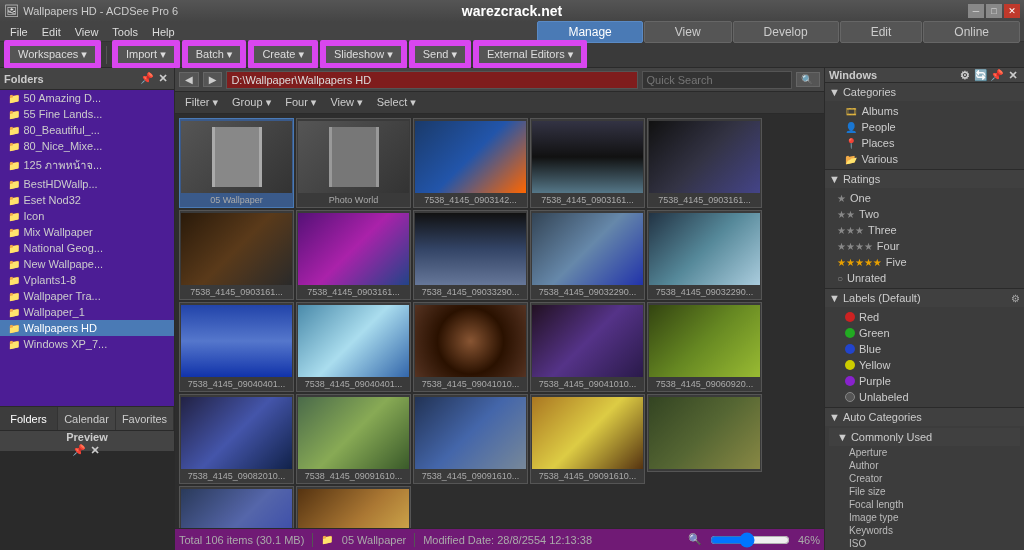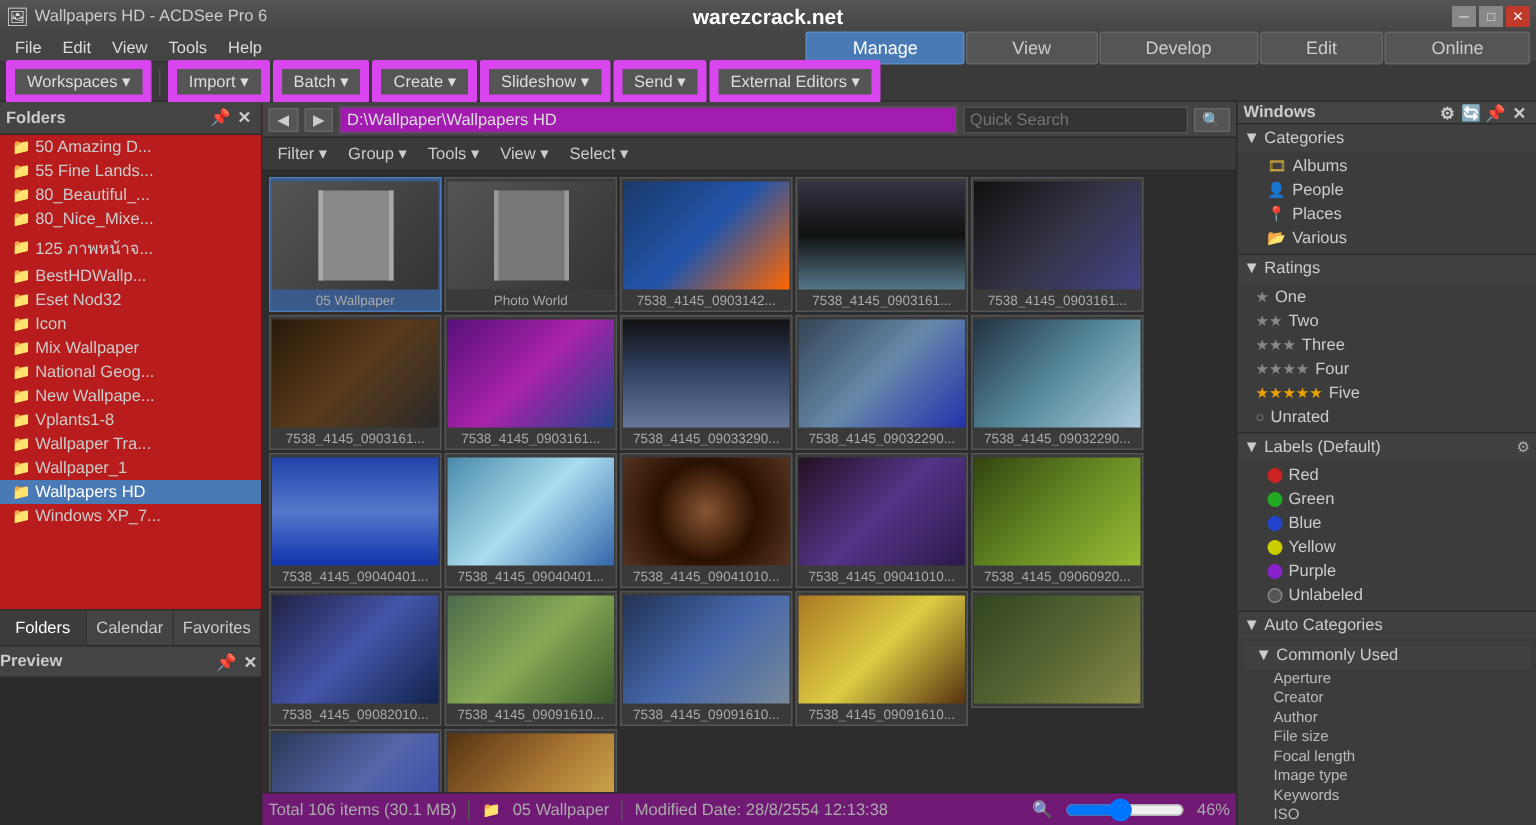--- a/index.html
+++ b/index.html
@@ -22,44 +22,44 @@
     
     #toolbar { height: 26px; background: #3a3a3a; display: flex; align-items: center; padding: 0 4px; gap: 2px; border-bottom: 1px solid #2a2a2a; }
     .toolbar-separator { width: 1px; height: 18px; background: #555; margin: 0 3px; }
     .toolbar-btn { padding: 2px 8px; background: #555; border: 6px solid #d946ef; color: #ddd; cursor: pointer; font-size: 11px; display: flex; align-items: center; gap: 2px; border-radius: 2px; }
     .toolbar-spacer { flex: 1; }
 
     
     #main { display: flex; height: calc(550px - 22px - 20px - 26px); }
 
     
-    #left-panel { width: 175px; background: #b91c1c; border-right: 1px solid #2a2a2a; display: flex; flex-direction: column; }
+    #left-panel { width: 175px; background: #4c1d95; border-right: 1px solid #2a2a2a; display: flex; flex-direction: column; }
     #folders-header { height: 22px; background: #444; display: flex; align-items: center; justify-content: space-between; padding: 0 4px; border-bottom: 1px solid #2a2a2a; }
     #folders-header span { font-size: 11px; font-weight: bold; color: #ccc; }
     .panel-controls { display: flex; gap: 2px; }
     .panel-btn { width: 14px; height: 14px; display: flex; align-items: center; justify-content: center; font-size: 9px; color: #aaa; cursor: pointer; }
 
     #folder-tree { flex: 1; overflow-y: auto; font-size: 11px; }
     .folder-item { padding: 2px 4px 2px 8px; cursor: pointer; white-space: nowrap; overflow: hidden; text-overflow: ellipsis; color: #ccc; display: flex; align-items: center; gap: 3px; }
     .folder-item.selected { background: #4a7ab5; color: #fff; }
     .folder-icon { color: #f0c040; font-size: 10px; }
 
     #panel-tabs { height: 24px; background: #444; display: flex; border-top: 1px solid #2a2a2a; }
     .panel-tab { flex: 1; display: flex; align-items: center; justify-content: center; font-size: 11px; cursor: pointer; color: #ccc; border-right: 1px solid #333; }
     .panel-tab.active { background: #3c3c3c; color: #fff; }
 
     #preview-panel { height: 120px; background: #2a2a2a; border-top: 1px solid #2a2a2a; display: flex; flex-direction: column; }
-    #preview-header { height: 20px; background: #444; display: flex; align-items: center; justify-content: space-between; padding: 0 0; }
+    #preview-header { height: 20px; background: #444; display: flex; align-items: center; justify-content: space-between; padding: 0 20px; flex-direction: column; }
     #preview-header span { font-size: 11px; font-weight: bold; color: #ccc; }
     #preview-content { flex: 1; display: flex; align-items: center; justify-content: center; color: #666; font-size: 11px; }
 
     
     #center-panel { flex: 1; display: flex; flex-direction: column; background: #2d2d2d; }
     #path-bar { height: 24px; background: #444; display: flex; align-items: center; padding: 0 4px; gap: 4px; border-bottom: 1px solid #2a2a2a; }
-    #path-input { flex: 1; height: 18px; background: #a21caf; border: 1px solid #555; color: #ddd; padding: 0 4px; font-size: 11px; }
+    #path-input { flex: 1; height: 18px; background: #7f1d1d; border: 1px solid #555; color: #ddd; padding: 0 4px; font-size: 11px; }
     #search-input { width: 150px; height: 18px; background: #333; border: 1px solid #555; color: #ddd; padding: 0 4px; font-size: 11px; }
 
     #filter-bar { height: 22px; background: #3a3a3a; display: flex; align-items: center; padding: 0 4px; gap: 2px; border-bottom: 1px solid #2a2a2a; }
     .filter-btn { padding: 1px 6px; color: #ccc; cursor: pointer; font-size: 11px; display: flex; align-items: center; gap: 2px; }
 
     #thumbnail-area { flex: 1; overflow-y: auto; display: flex; flex-wrap: wrap; align-content: flex-start; padding: 4px; gap: 2px; background: #2d2d2d; }
     .thumb-item { width: 115px; background: #3a3a3a; border: 1px solid #555; cursor: pointer; display: flex; flex-direction: column; align-items: center; padding: 2px; }
     .thumb-item.selected { border-color: #4a7ab5; background: #3a5a8a; }
     .thumb-img { width: 111px; height: 72px; object-fit: cover; display: flex; align-items: center; justify-content: center; font-size: 9px; color: #888; overflow: hidden; }
     .thumb-label { font-size: 9px; color: #aaa; text-align: center; width: 100%; overflow: hidden; text-overflow: ellipsis; white-space: nowrap; margin-top: 2px; }
@@ -191,21 +191,21 @@
       <button style="background:#555;border:1px solid #666;color:#ccc;padding:1px 5px;cursor:pointer;font-size:10px;">◀</button>
       <button style="background:#555;border:1px solid #666;color:#ccc;padding:1px 5px;cursor:pointer;font-size:10px;">▶</button>
       <input type="text" id="path-input" value="D:\Wallpaper\Wallpapers HD" style="">
       <input type="text" id="search-input" placeholder="Quick Search" style="">
       <button style="background:#555;border:1px solid #666;color:#ccc;padding:1px 5px;cursor:pointer;font-size:10px;">🔍</button>
     </div>
 
     <div id="filter-bar">
       <span class="filter-btn">Filter ▾</span>
       <span class="filter-btn">Group ▾</span>
-      <span class="filter-btn">Tools ▾</span>
+      <span class="filter-btn">Four ▾</span>
       <span class="filter-btn">View ▾</span>
       <span class="filter-btn">Select ▾</span>
     </div>
 
     <div id="thumbnail-area">
 
       <div class="thumb-wrapper">
         <div class="thumb-item selected">
           <div class="thumb-img" style="background:linear-gradient(135deg,#555,#333); display:flex; align-items:center; justify-content:center;">
             <div style="width:50px;height:60px;background:#888;border-left:3px solid #aaa;border-right:3px solid #aaa;"></div>
@@ -421,22 +421,22 @@
       <div class="section-header">
         <span class="section-arrow">▼</span>
         <span>Auto Categories</span>
       </div>
       <div class="section-content">
         <div class="section-header" style="padding-left:8px;">
           <span class="section-arrow">▼</span>
           <span>Commonly Used</span>
         </div>
         <div class="auto-cat-item">Aperture</div>
+        <div class="auto-cat-item">Author</div>
         <div class="auto-cat-item">Creator</div>
-        <div class="auto-cat-item">Author</div>
         <div class="auto-cat-item">File size</div>
         <div class="auto-cat-item">Focal length</div>
         <div class="auto-cat-item">Image type</div>
         <div class="auto-cat-item">Keywords</div>
         <div class="auto-cat-item">ISO</div>
 
       </div>
     </div>
 
   </div>

